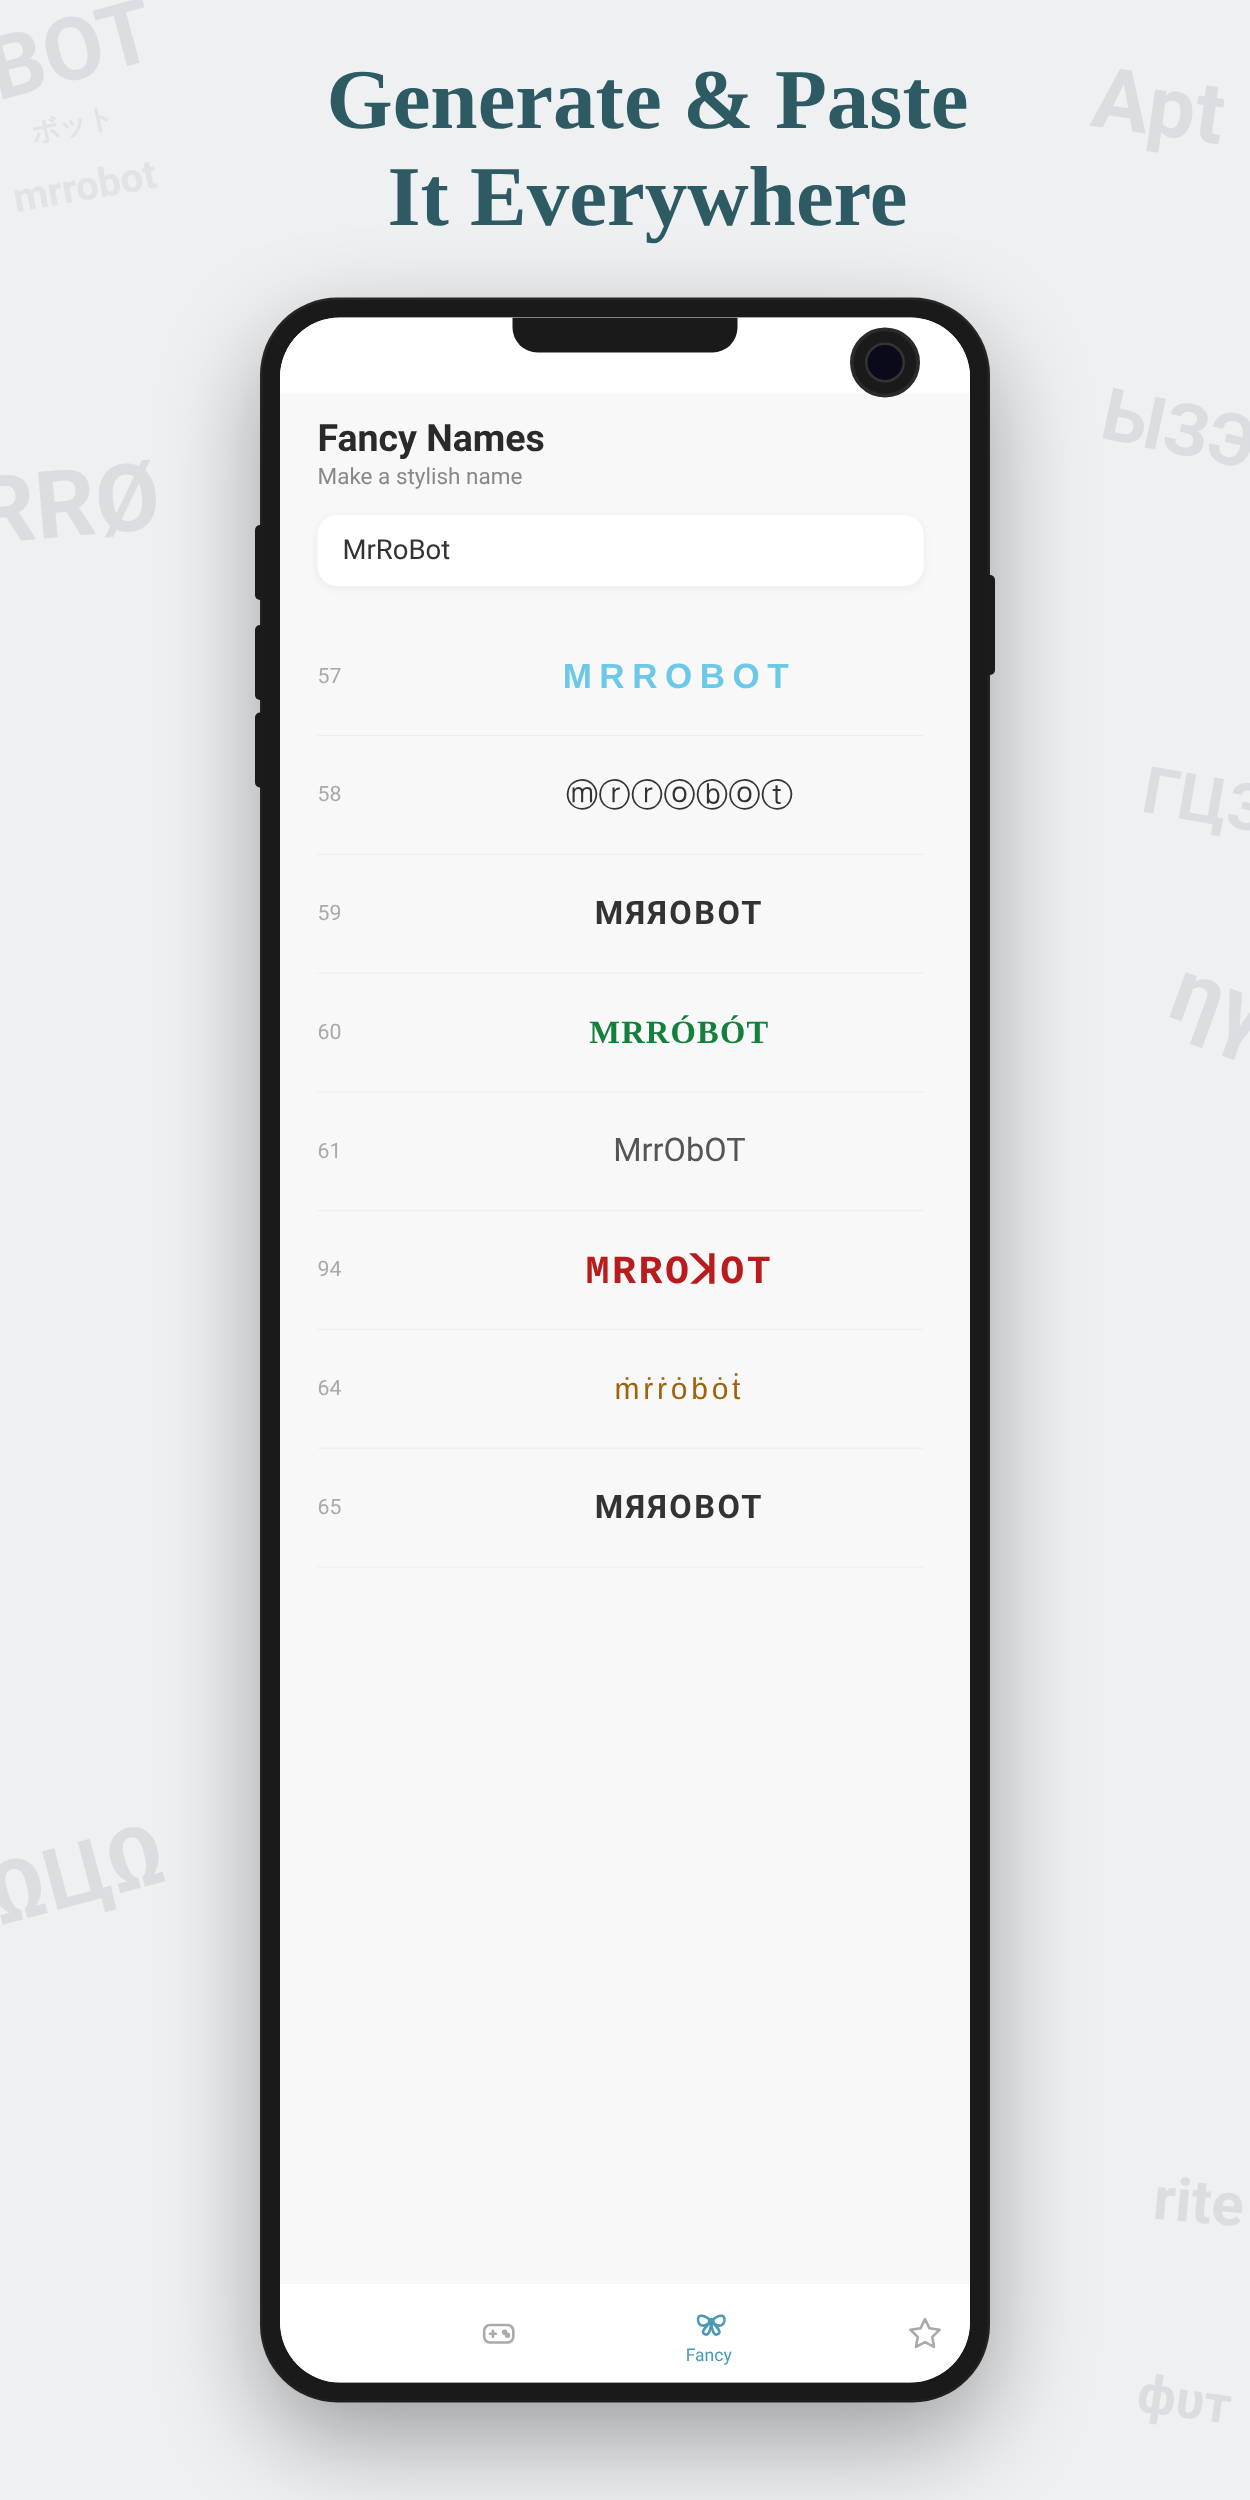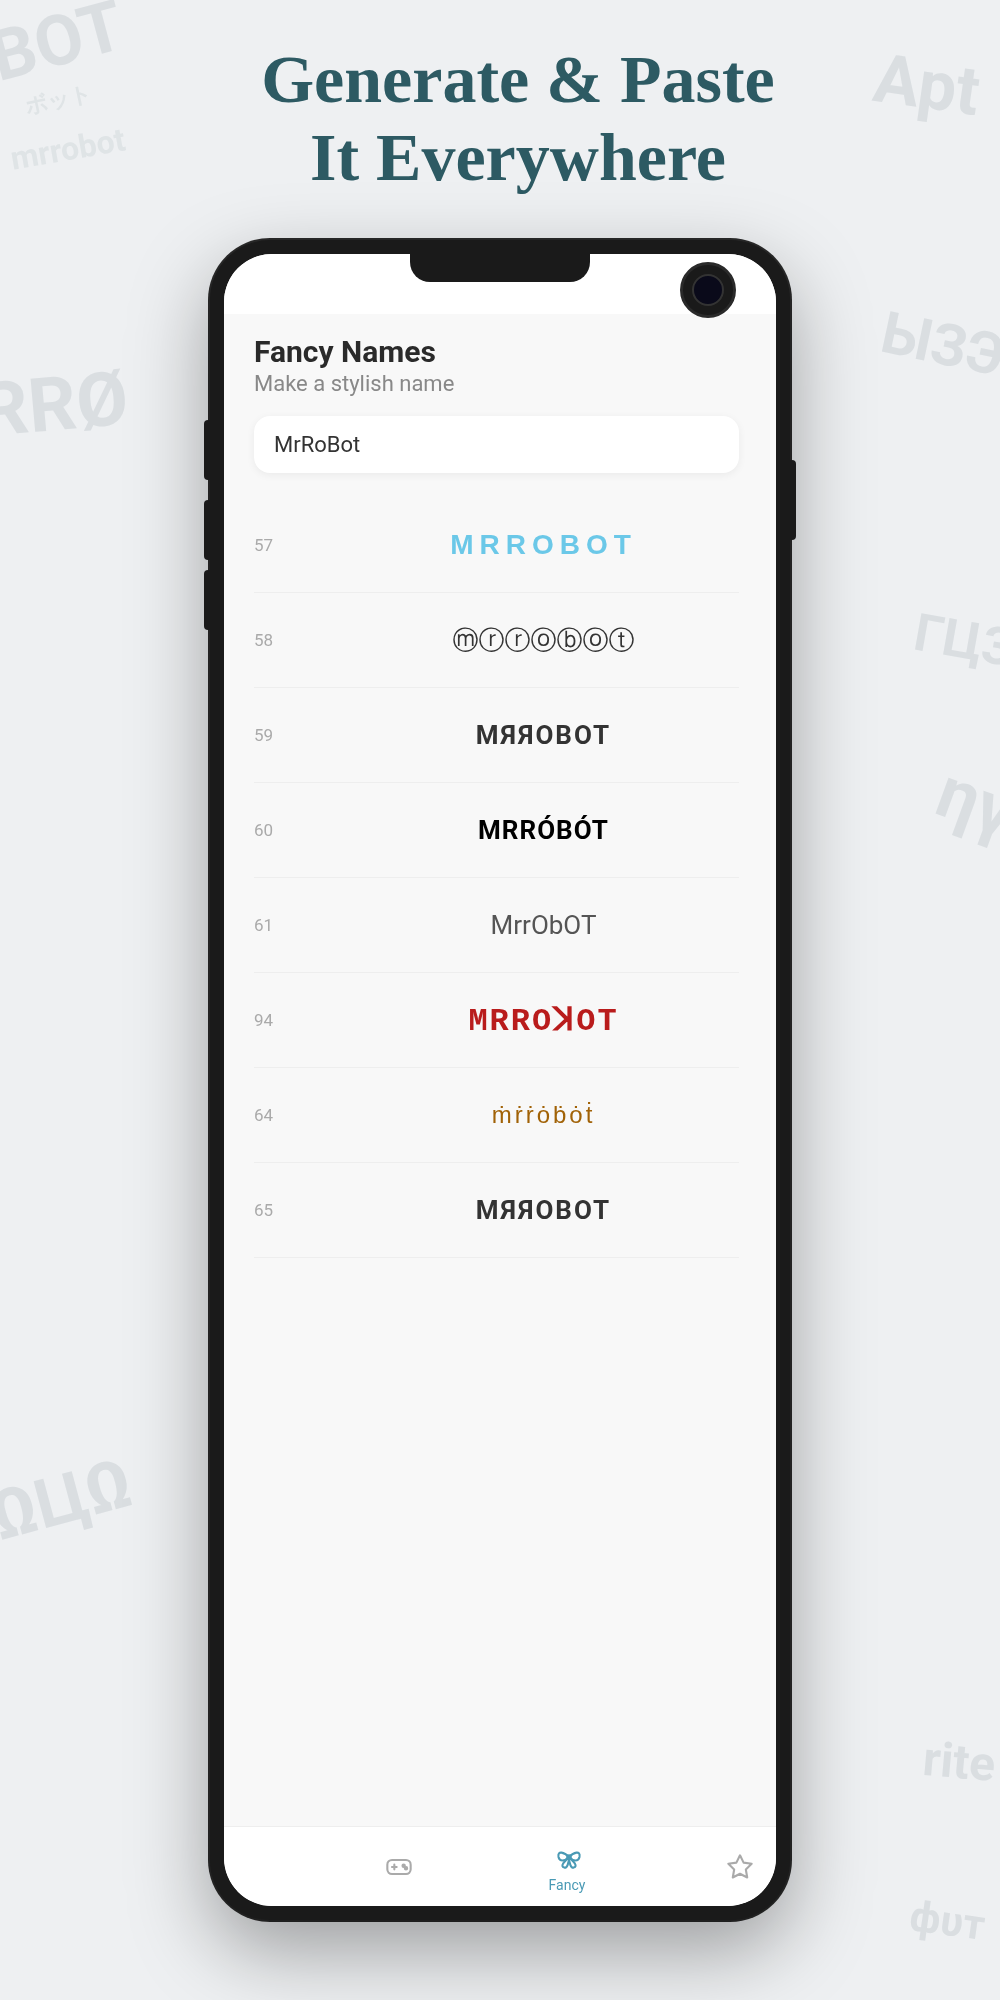--- a/index.html
+++ b/index.html
@@ -163,21 +163,21 @@
       margin-bottom: 20px;
     }
 
     .app-title {
       font-size: 30px;
       font-weight: 700;
       color: #2a2a2a;
     }
 
     .app-subtitle {
-      font-size: 22px;
+      font-size: 18px;
       color: #888;
       margin-top: 2px;
     }
 
     .search-input-container {
       background: #ffffff;
       border-radius: 16px;
       padding: 16px 20px;
       margin-bottom: 25px;
       box-shadow: 0 2px 8px rgba(0,0,0,0.06);
@@ -212,21 +212,21 @@
 
     .font-row-text {
       flex: 1;
       text-align: center;
       font-size: 28px;
     }
 
     .font-row-57 { color: #6bc8e8; font-weight: 700; letter-spacing: 6px; text-transform: uppercase; font-family: 'Arial Black', sans-serif; }
     .font-row-58 { color: #333; font-size: 26px; }
     .font-row-59 { color: #333; font-weight: 700; letter-spacing: 2px; font-size: 26px; }
-    .font-row-60 { color: #000000; font-weight: 700; letter-spacing: 1px; font-size: 26px; }
+    .font-row-60 { color: #15803d; font-weight: 700; letter-spacing: 1px; font-size: 26px; font-family: Liberation Serif, serif; }
     .font-row-61 { color: #555; font-size: 26px; }
     .font-row-62 { color: #aaa; letter-spacing: 3px; font-size: 26px; font-weight: 300; }
     .font-row-63 { color: #b91c1c; font-weight: 700; letter-spacing: 2px; font-size: 32px; font-family: Liberation Mono, monospace; }
     .font-row-64 { color: #a16207; font-size: 24px; letter-spacing: 3px; }
     .font-row-65 { color: #333; font-weight: 700; letter-spacing: 2px; font-size: 26px; }
 
     
     .bottom-nav {
       position: absolute;
       bottom: 0;

